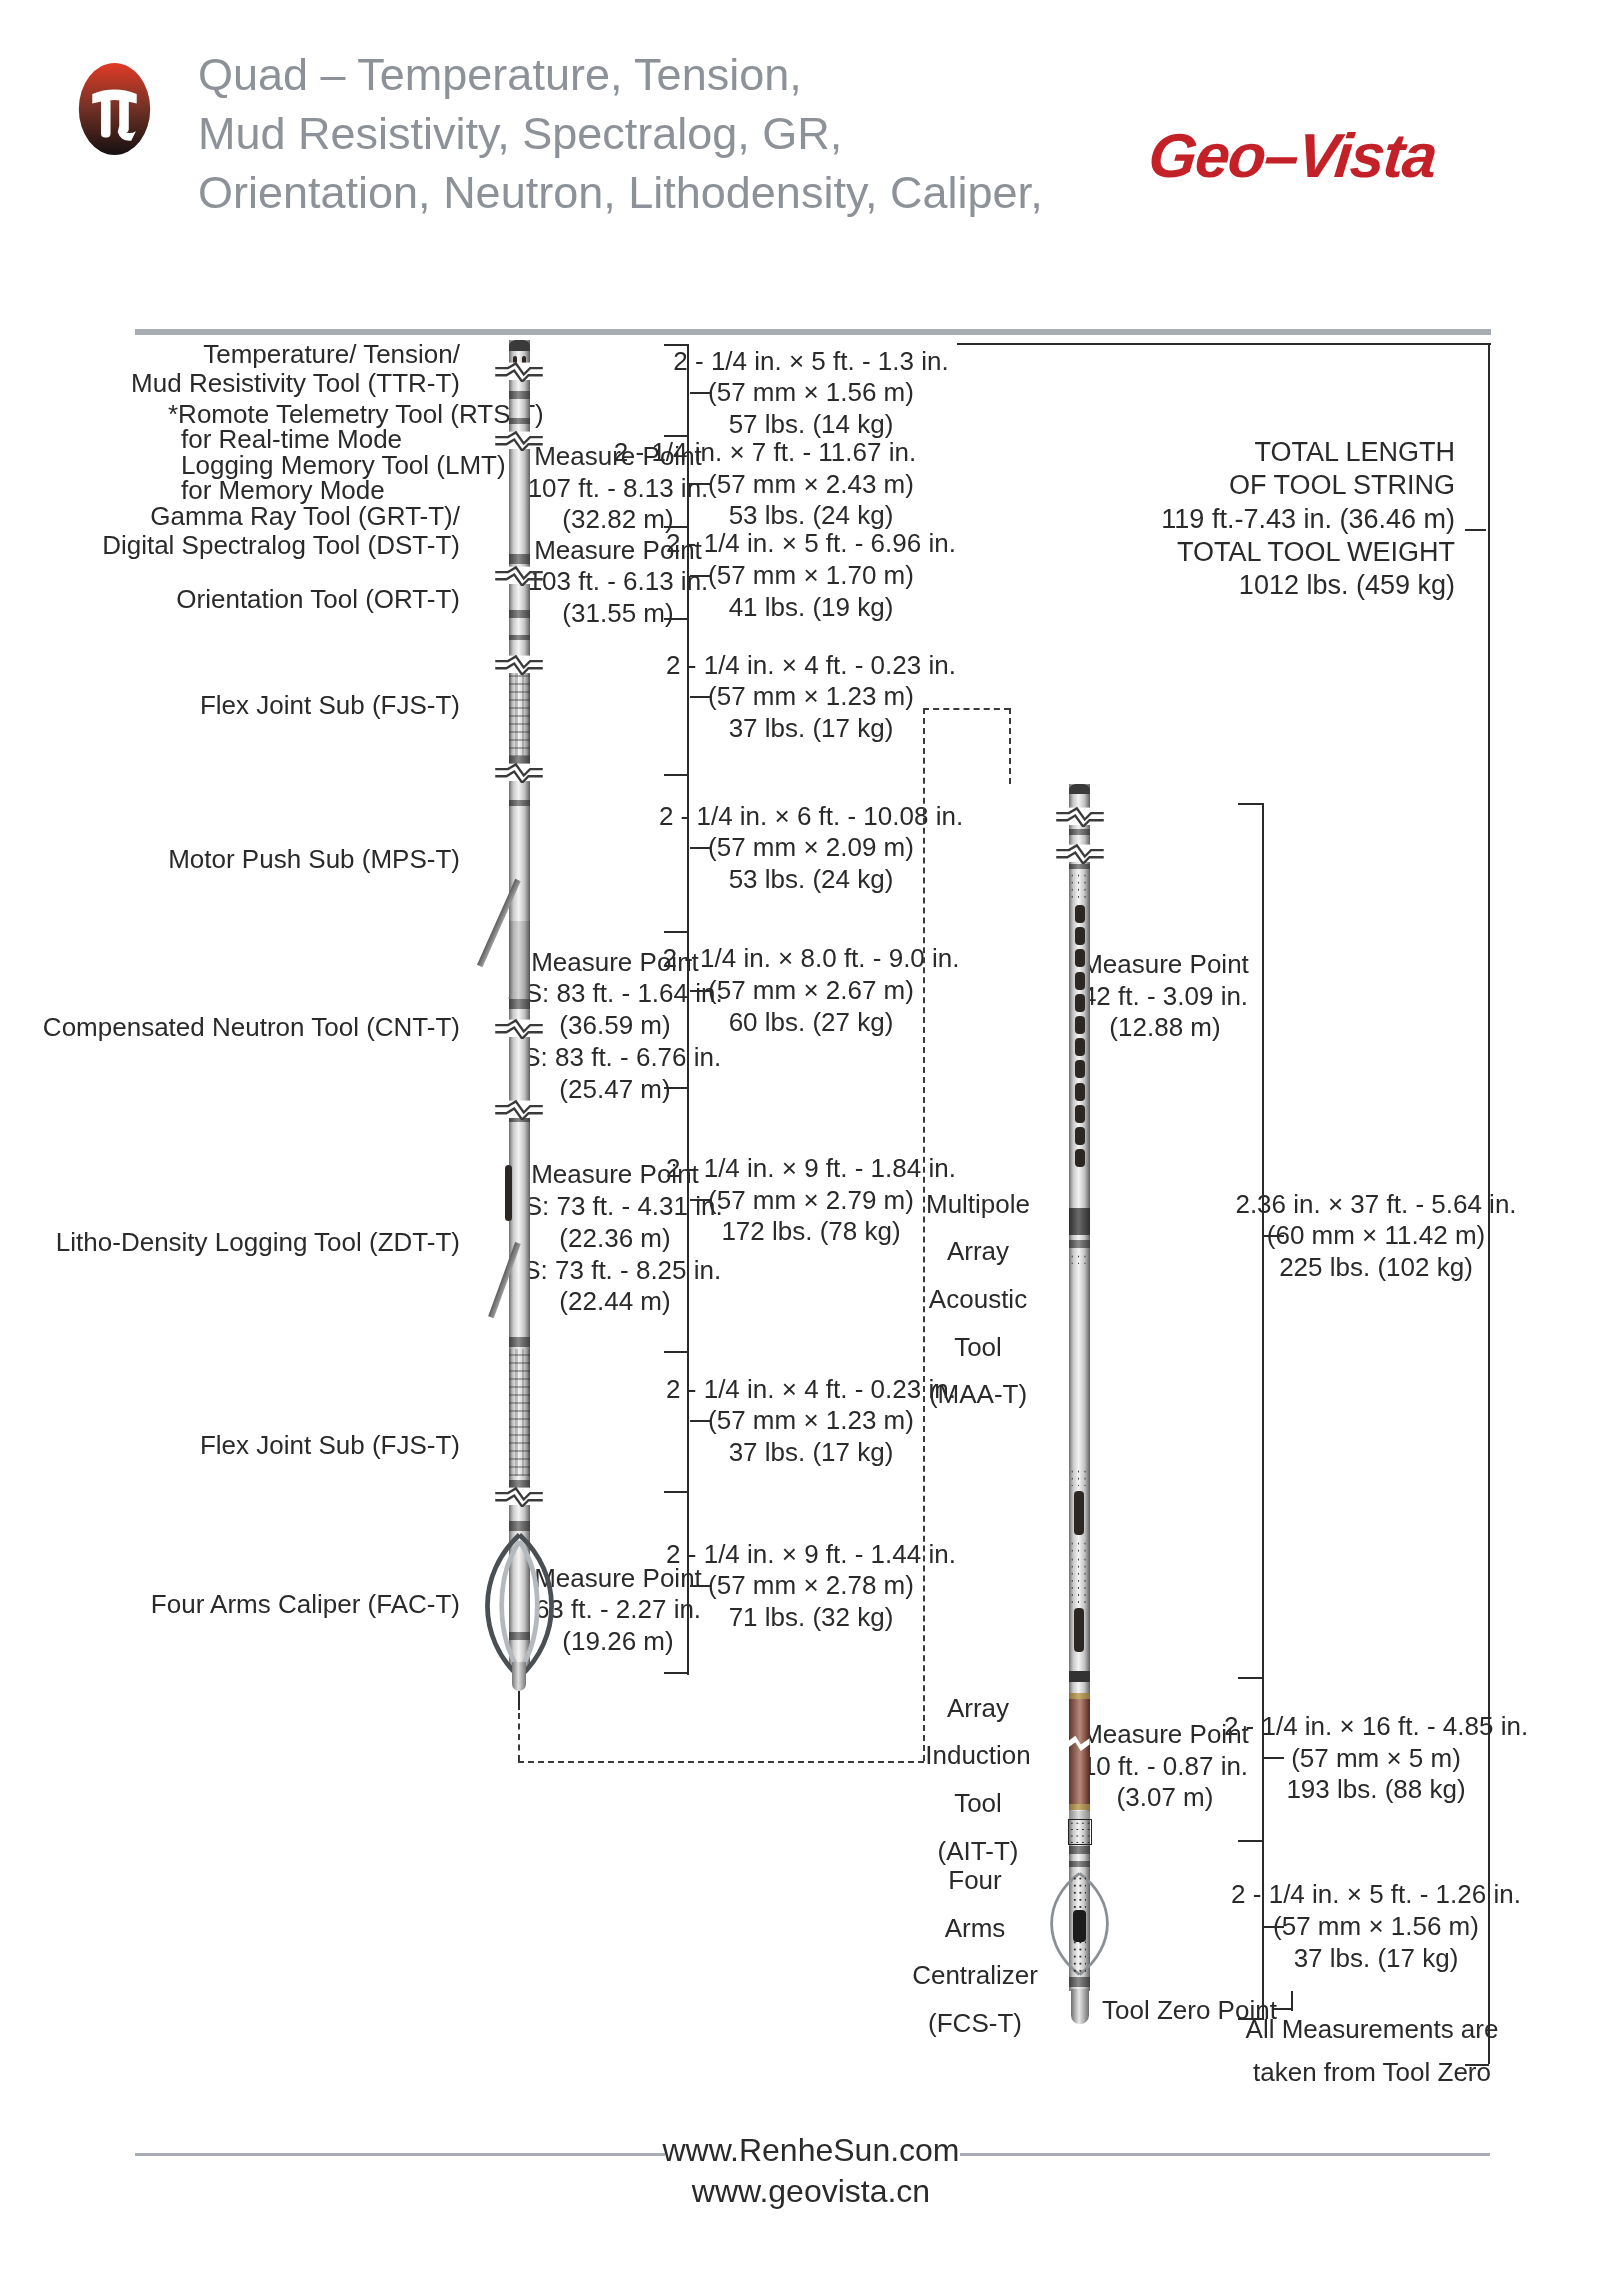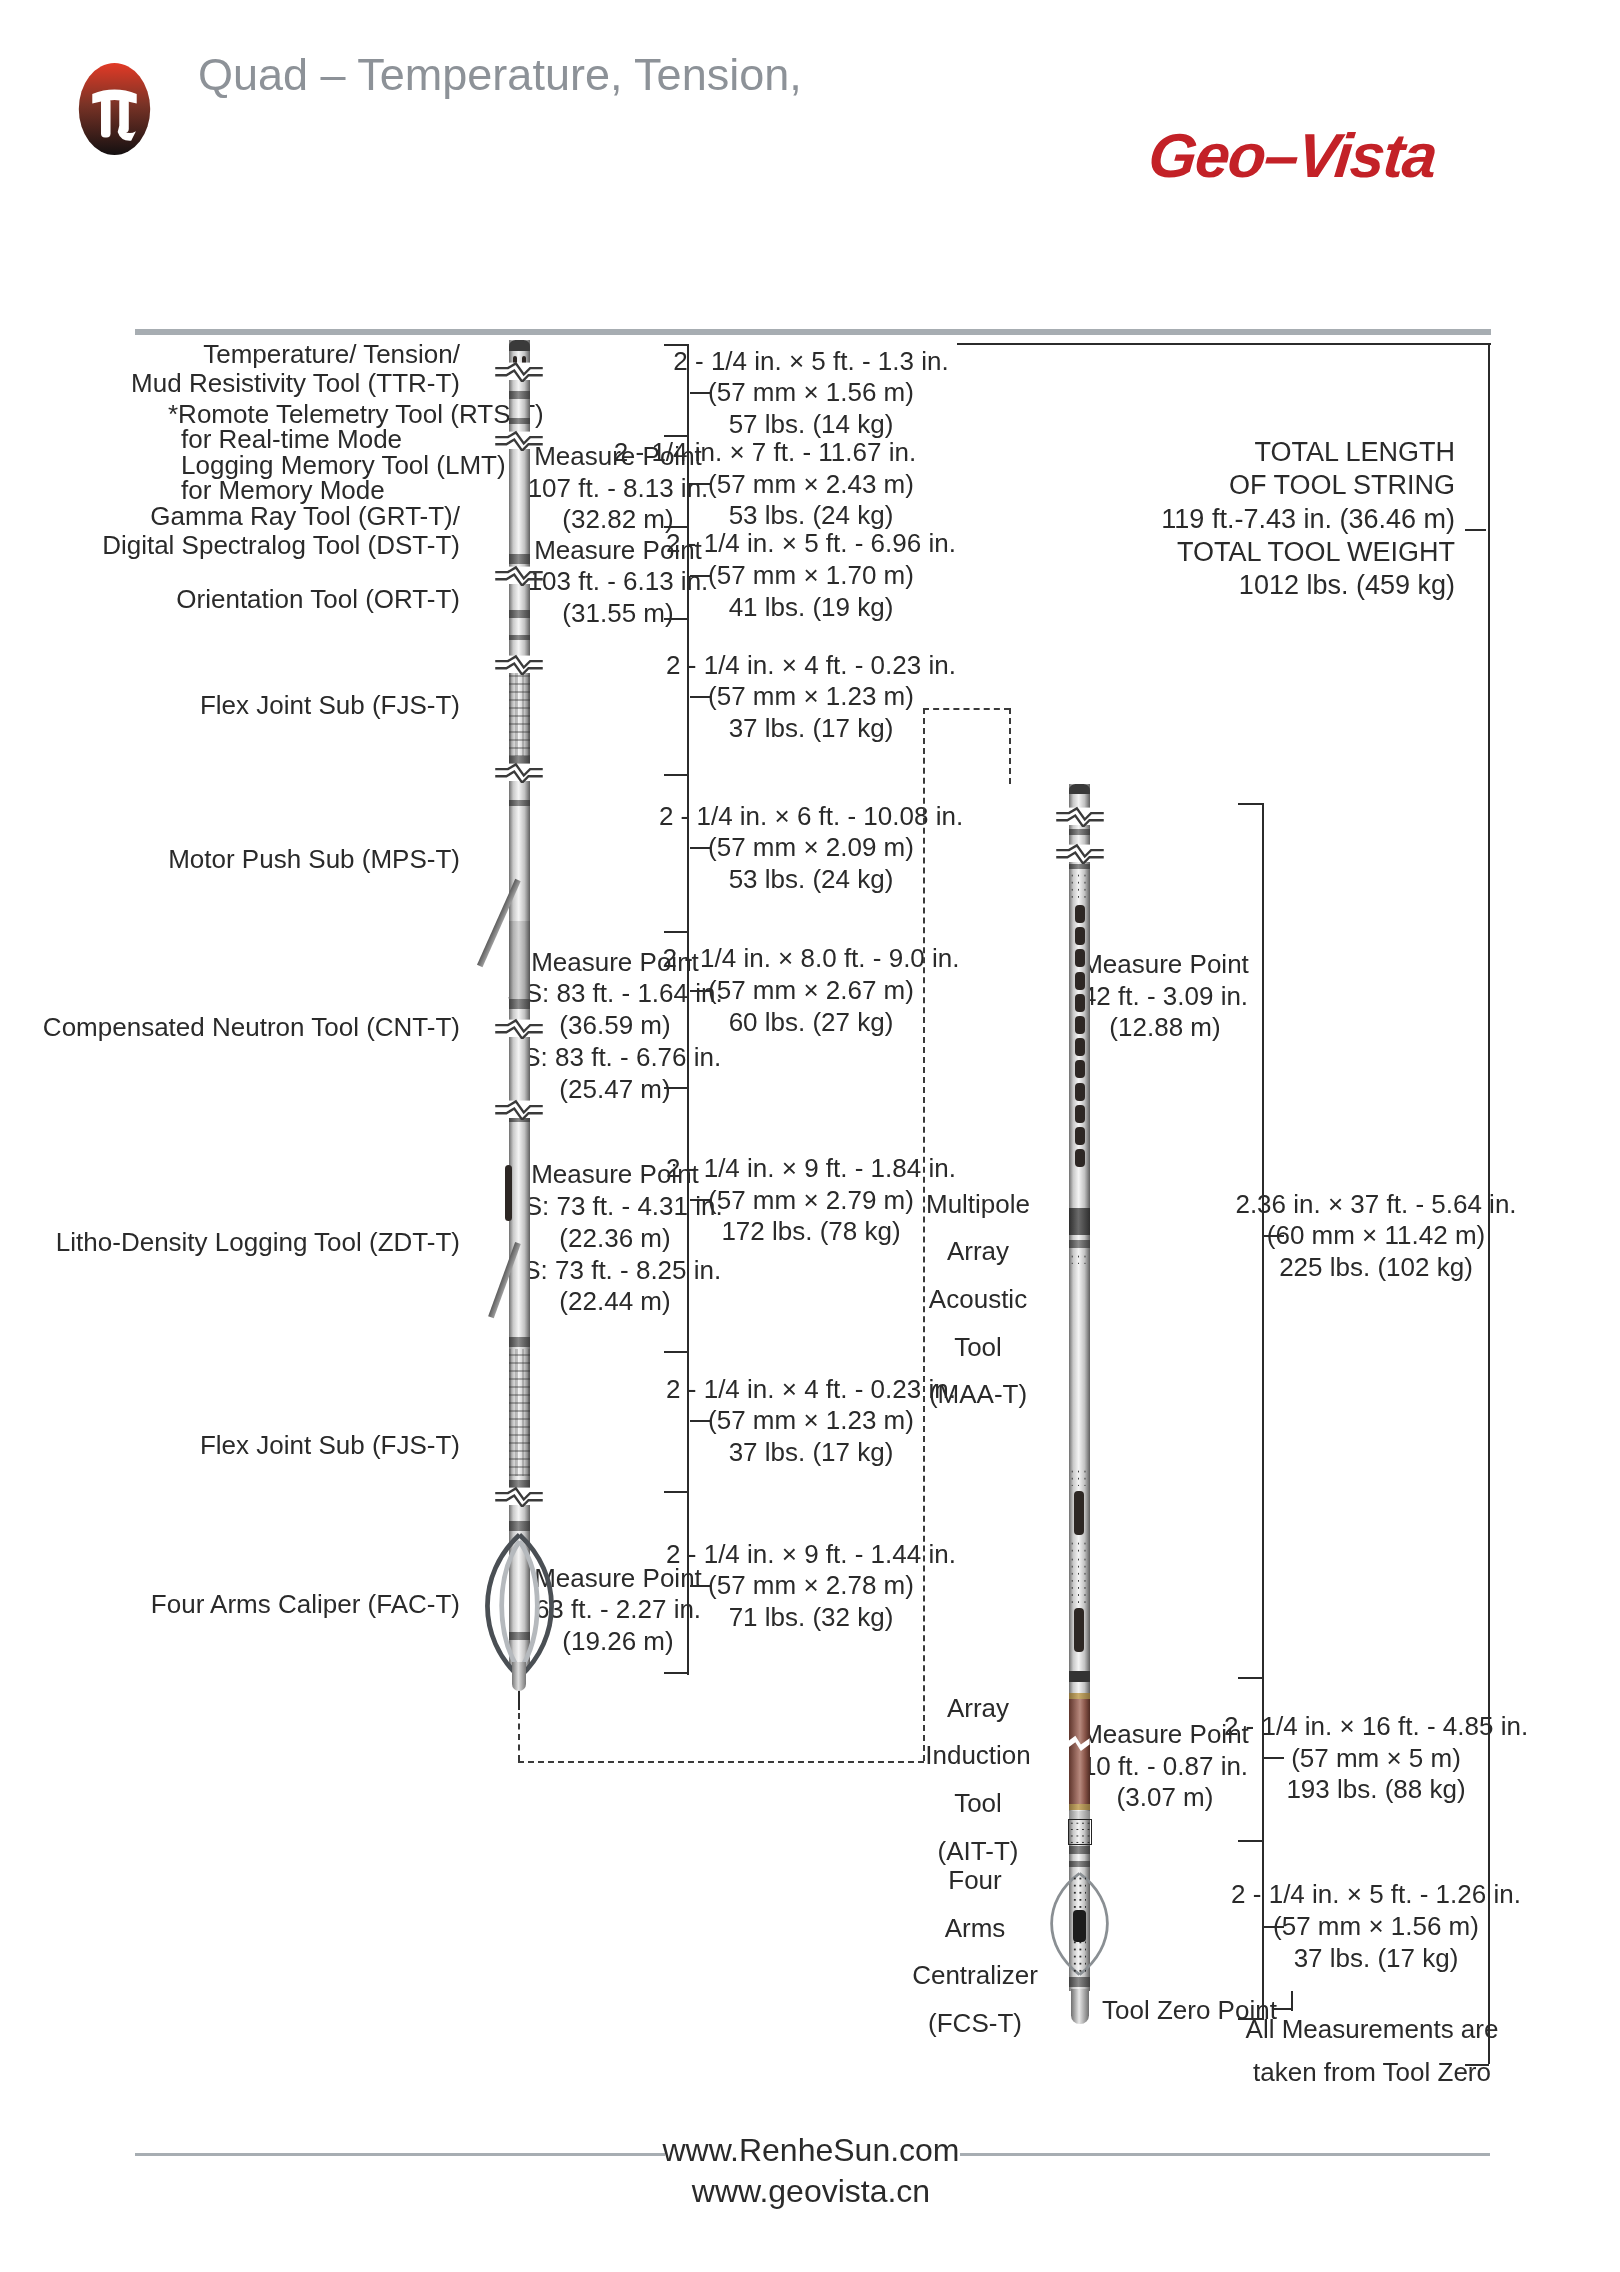--- a/index.html
+++ b/index.html
@@ -40,20 +40,22 @@
           <stop offset="1" stop-color="#141011"></stop>
     </linearGradient>
       </defs>
     <ellipse cx="46" cy="59" rx="45" ry="58" fill="url(#lg)"></ellipse>
     <path d="M18 40 Q46 29 74 40 L74 52 Q46 43 18 52 Z" fill="#fff"></path>
     <rect x="29" y="45" width="12" height="50" rx="5" fill="#fff"></rect>
     <rect x="52" y="45" width="12" height="44" rx="5" fill="#fff"></rect>
     <path d="M52 80 Q61 94 73 87 L67 99 Q54 100 50 88 Z" fill="#fff"></path>
   </svg>
   <div class="title" style="left:198px;top:52px">Quad – Temperature, Tension,</div>
+  <div class="title" style="left:198px;top:111px">Mud Resistivity, Spectralog, GR,</div>
+  <div class="title" style="left:198px;top:170px">Orientation, Neutron, Lithodensity, Caliper,</div>
   <div class="brand" style="left:1149px;top:125px">Geo–Vista</div>
   <div class="grayrule" style="left:135px;top:329px;width:1356px"></div>
 
   <div class="t r" style="left:460px;top:341px">Temperature/ Tension/</div>
   <div class="t r" style="left:460px;top:370px">Mud Resistivity Tool (TTR-T)</div>
   <div class="t" style="left:168px;top:401px">*Romote Telemetry Tool (RTS-T)</div>
   <div class="t" style="left:181px;top:426px">for Real-time Mode</div>
   <div class="t" style="left:181px;top:452px">Logging Memory Tool (LMT)</div>
   <div class="t" style="left:181px;top:477px">for Memory Mode</div>
   <div class="t r" style="left:460px;top:503px">Gamma Ray Tool (GRT-T)/</div>

